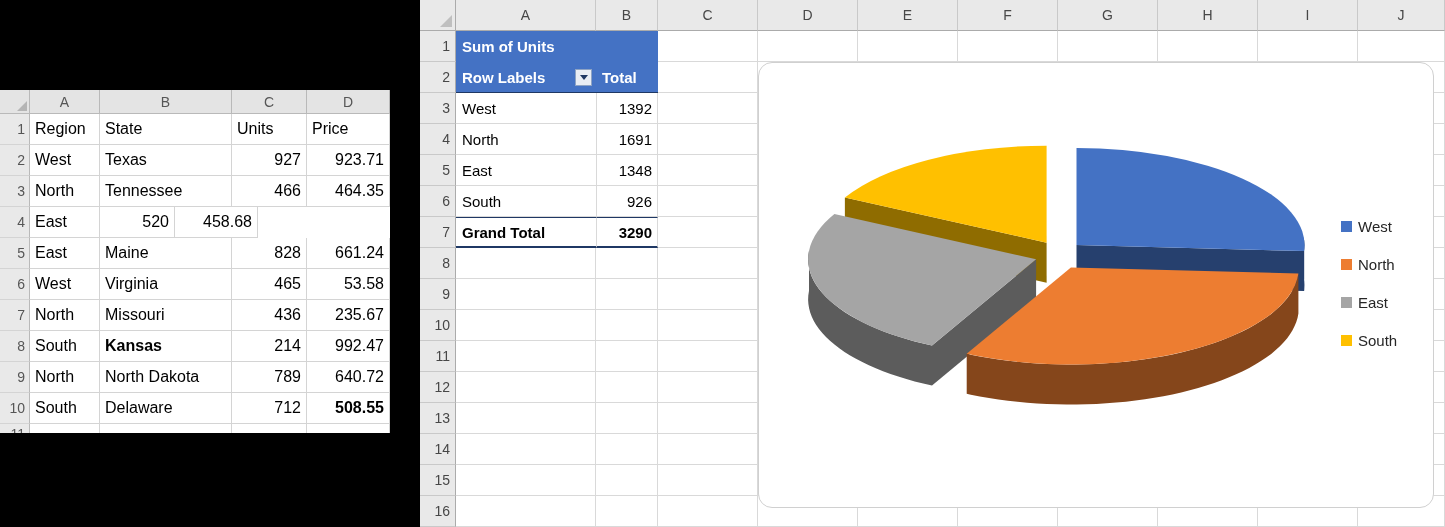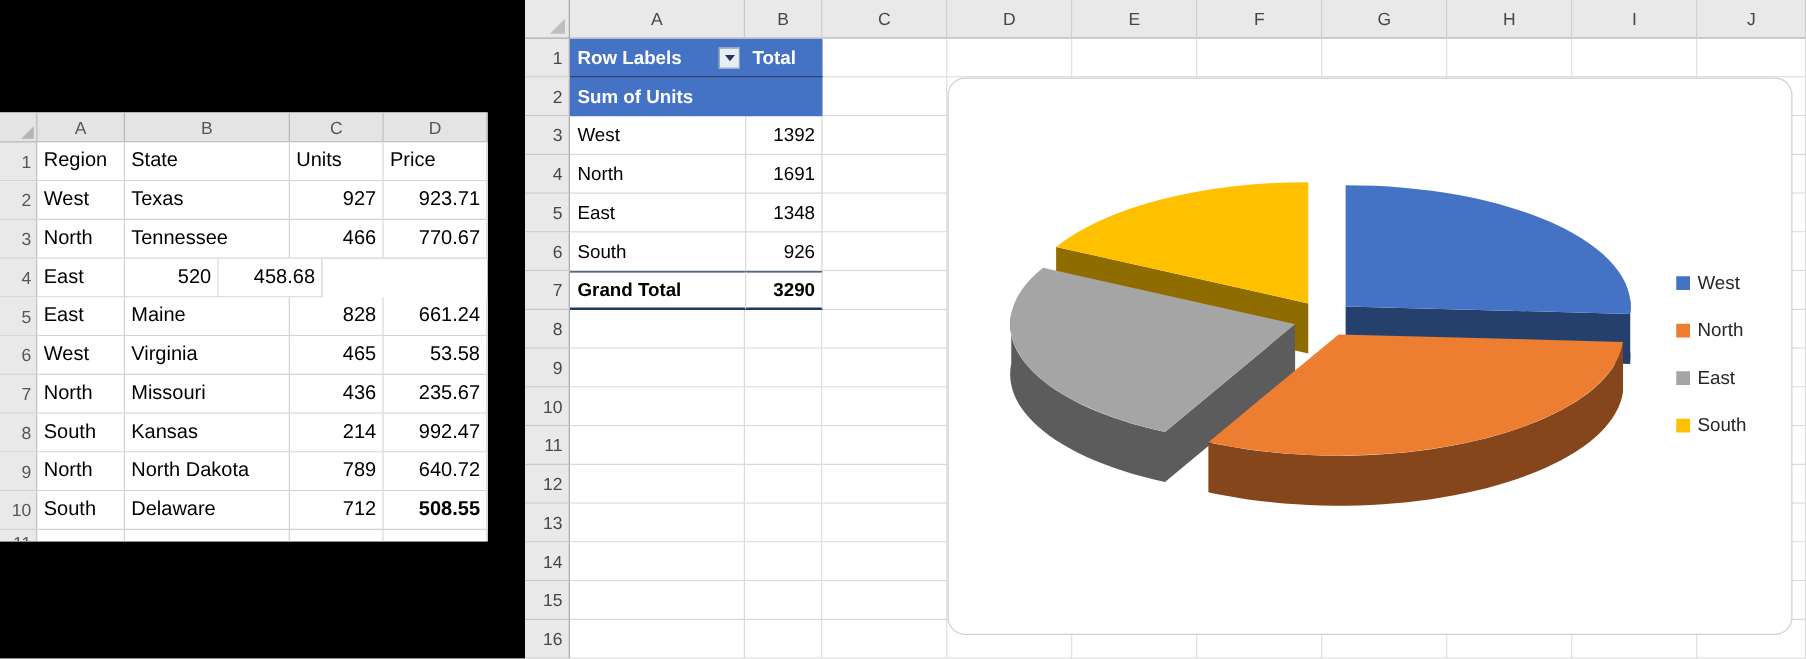--- a/index.html
+++ b/index.html
@@ -94,21 +94,21 @@
             <div class="ms-cell" style="width: 70px;">West</div>
             <div class="ms-cell" style="width: 132px;">Texas</div>
             <div class="ms-cell num" style="width: 75px;">927</div>
             <div class="ms-cell num" style="width: 83px; text-align: right;">923.71</div>
           </div>
           <div class="ms-row">
             <div class="ms-rownum">3</div>
             <div class="ms-cell" style="width: 70px;">North</div>
             <div class="ms-cell" style="width: 132px;">Tennessee</div>
             <div class="ms-cell num" style="width: 75px;">466</div>
-            <div class="ms-cell num" style="width: 83px;">770.67</div>
+            <div class="ms-cell num" style="width: 83px;">464.35</div>
           </div>
           <div class="ms-row">
             <div class="ms-rownum">4</div>
             <div class="ms-cell" style="width: 70px;">East</div>
             <div class="ms-cell num" style="width: 75px;">520</div>
             <div class="ms-cell num" style="width: 83px;">458.68</div>
           </div>
           <div class="ms-row">
             <div class="ms-rownum">5</div>
             <div class="ms-cell" style="width: 70px;">East</div>
@@ -126,21 +126,21 @@
           <div class="ms-row">
             <div class="ms-rownum">7</div>
             <div class="ms-cell" style="width: 70px;">North</div>
             <div class="ms-cell" style="width: 132px;">Missouri</div>
             <div class="ms-cell num" style="width: 75px;">436</div>
             <div class="ms-cell num" style="width: 83px;">235.67</div>
           </div>
           <div class="ms-row">
             <div class="ms-rownum">8</div>
             <div class="ms-cell" style="width: 70px;">South</div>
-            <div class="ms-cell" style="width: 132px;">Kansas</div>
+            <div class="ms-cell" style="width: 132px; font-weight: bold;">Kansas</div>
             <div class="ms-cell num" style="width: 75px;">214</div>
             <div class="ms-cell num" style="width: 83px;">992.47</div>
           </div>
           <div class="ms-row">
             <div class="ms-rownum">9</div>
             <div class="ms-cell" style="width: 70px;">North</div>
             <div class="ms-cell" style="width: 132px;">North Dakota</div>
             <div class="ms-cell num" style="width: 75px;">789</div>
             <div class="ms-cell num" style="width: 83px;">640.72</div>
           </div>
@@ -382,30 +382,30 @@
           <div class="sh-cell" style="width: 100px;"></div>
           <div class="sh-cell" style="width: 100px;"></div>
           <div class="sh-cell" style="width: 100px;"></div>
           <div class="sh-cell" style="width: 100px;"></div>
           <div class="sh-cell" style="width: 87px;"></div>
         </div>
       </div>
 
     <div class="pivot">
       <div class="pv-row pv-blue">
+        <div class="pv-title">Sum of Units</div>
+      </div>
+      <div class="pv-row pv-blue">
         <div class="pv-rl">
           <span>Row Labels</span>
           <span class="pv-dd">
             <span class="pv-dd-arrow"></span>
           </span>
         </div>
         <div class="pv-th-total">Total</div>
-      </div>
-      <div class="pv-row pv-blue">
-        <div class="pv-title">Sum of Units</div>
       </div>
       <div class="pv-row">
         <div class="pv-label">West</div>
         <div class="pv-value">1392</div>
       </div>
       <div class="pv-row">
         <div class="pv-label">North</div>
         <div class="pv-value">1691</div>
       </div>
       <div class="pv-row">

